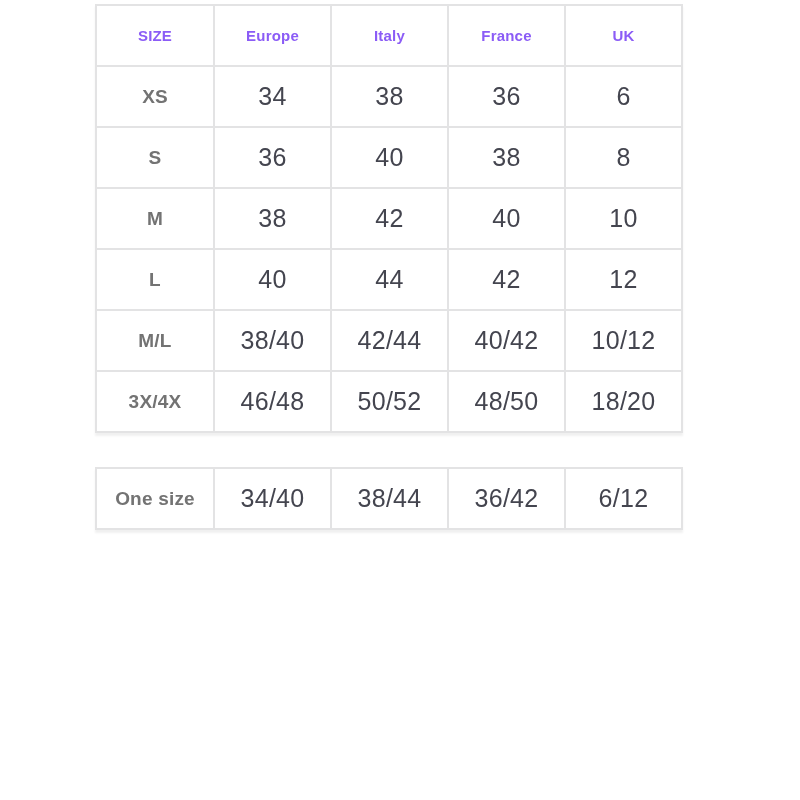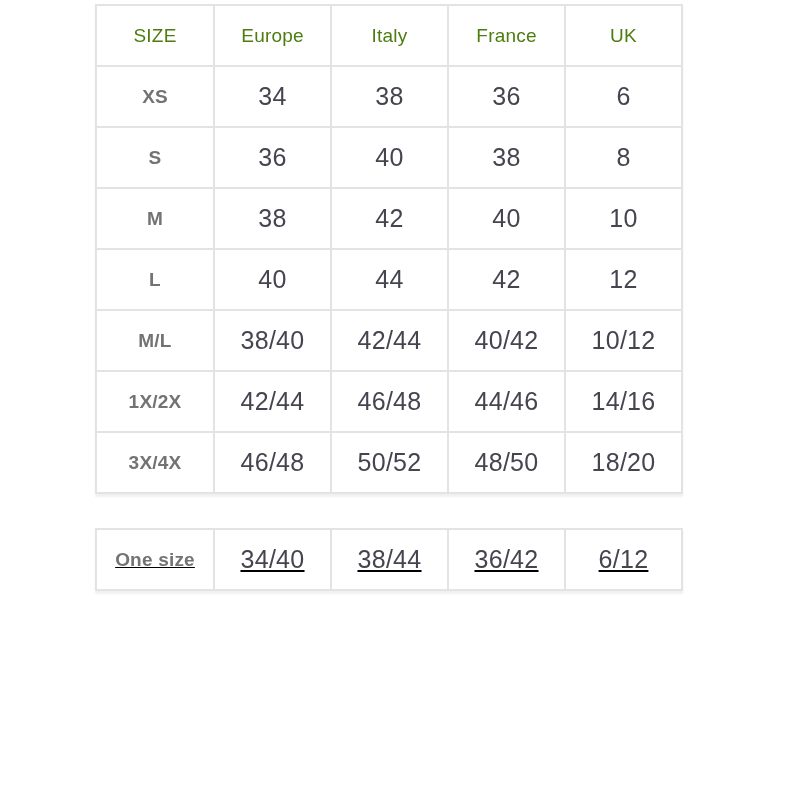--- a/index.html
+++ b/index.html
@@ -22,36 +22,35 @@
     margin-left: 95px;
     width: 586px;
     background: #ffffff;
     box-shadow: 0 3px 2px rgba(0,0,0,0.06);
   }
   table.size-table.main {
     margin-top: 4px;
   }
   table.size-table.special {
     margin-top: 34px;
-    text-decoration: underline;
   }
   table.size-table col.c0 { width: 118px; }
   table.size-table col.cn { width: 117px; }
   table.size-table th,
   table.size-table td {
     border: 2px solid #e3e3e4;
     height: 59px;
     text-align: center;
     vertical-align: middle;
     padding: 0;
   }
   th.col-header {
-    font-size: 19px;
-    font-weight: 400;
-    color: #4d7c0f;
+    font-size: 15px;
+    font-weight: 700;
+    color: #8b5cf6;
     letter-spacing: 0.2px;
   }
   td.size-label {
     font-size: 19px;
     font-weight: 700;
     color: #737373;
     letter-spacing: 0.2px;
   }
   td.size-value {
     font-size: 25px;
@@ -110,27 +109,20 @@
         <td class="size-value">12</td>
       </tr>
       <tr>
         <td class="size-label">M/L</td>
         <td class="size-value">38/40</td>
         <td class="size-value">42/44</td>
         <td class="size-value">40/42</td>
         <td class="size-value">10/12</td>
       </tr>
       <tr>
-        <td class="size-label">1X/2X</td>
-        <td class="size-value">42/44</td>
-        <td class="size-value">46/48</td>
-        <td class="size-value">44/46</td>
-        <td class="size-value">14/16</td>
-      </tr>
-      <tr>
         <td class="size-label">3X/4X</td>
         <td class="size-value">46/48</td>
         <td class="size-value">50/52</td>
         <td class="size-value">48/50</td>
         <td class="size-value">18/20</td>
       </tr>
     </tbody>
   </table>
 
   <table class="size-table special">

